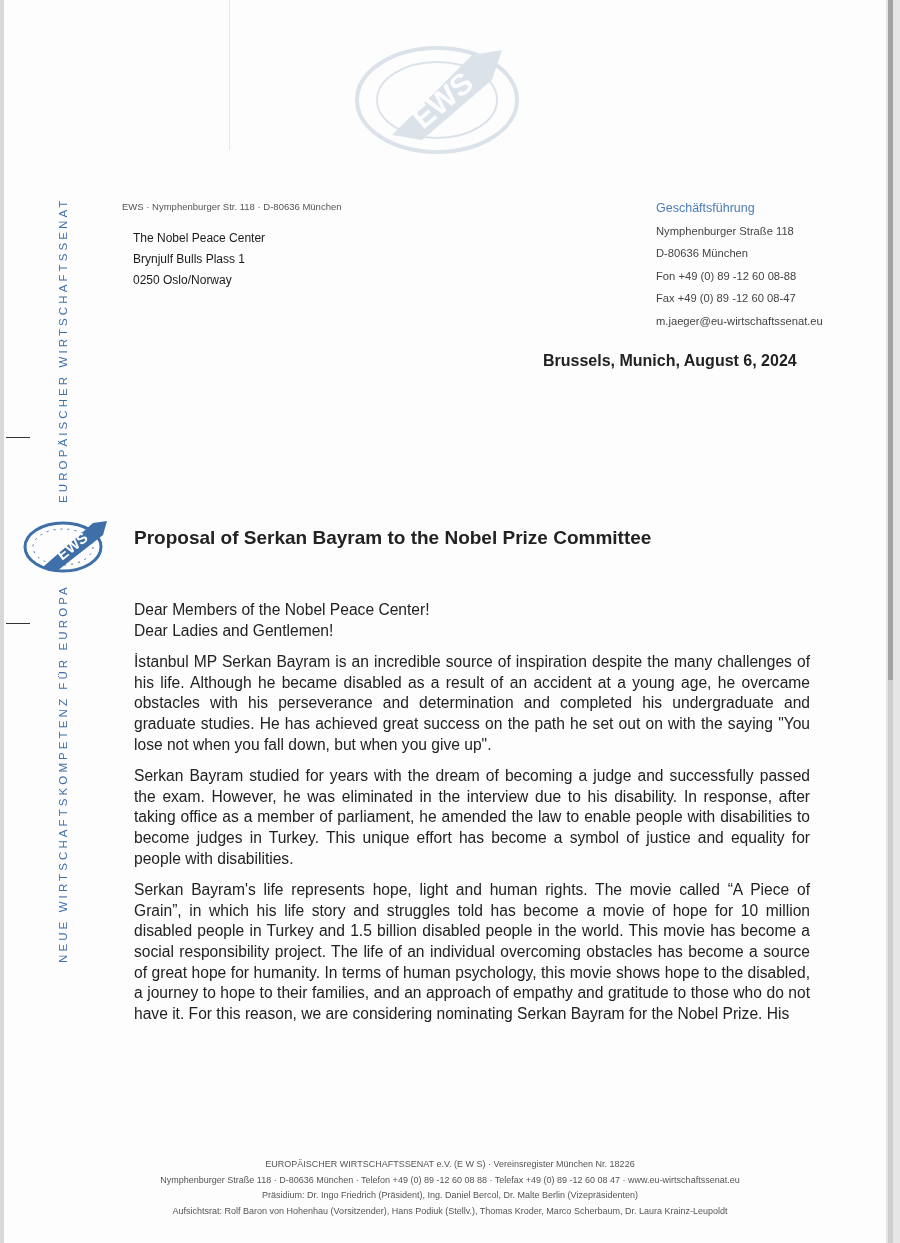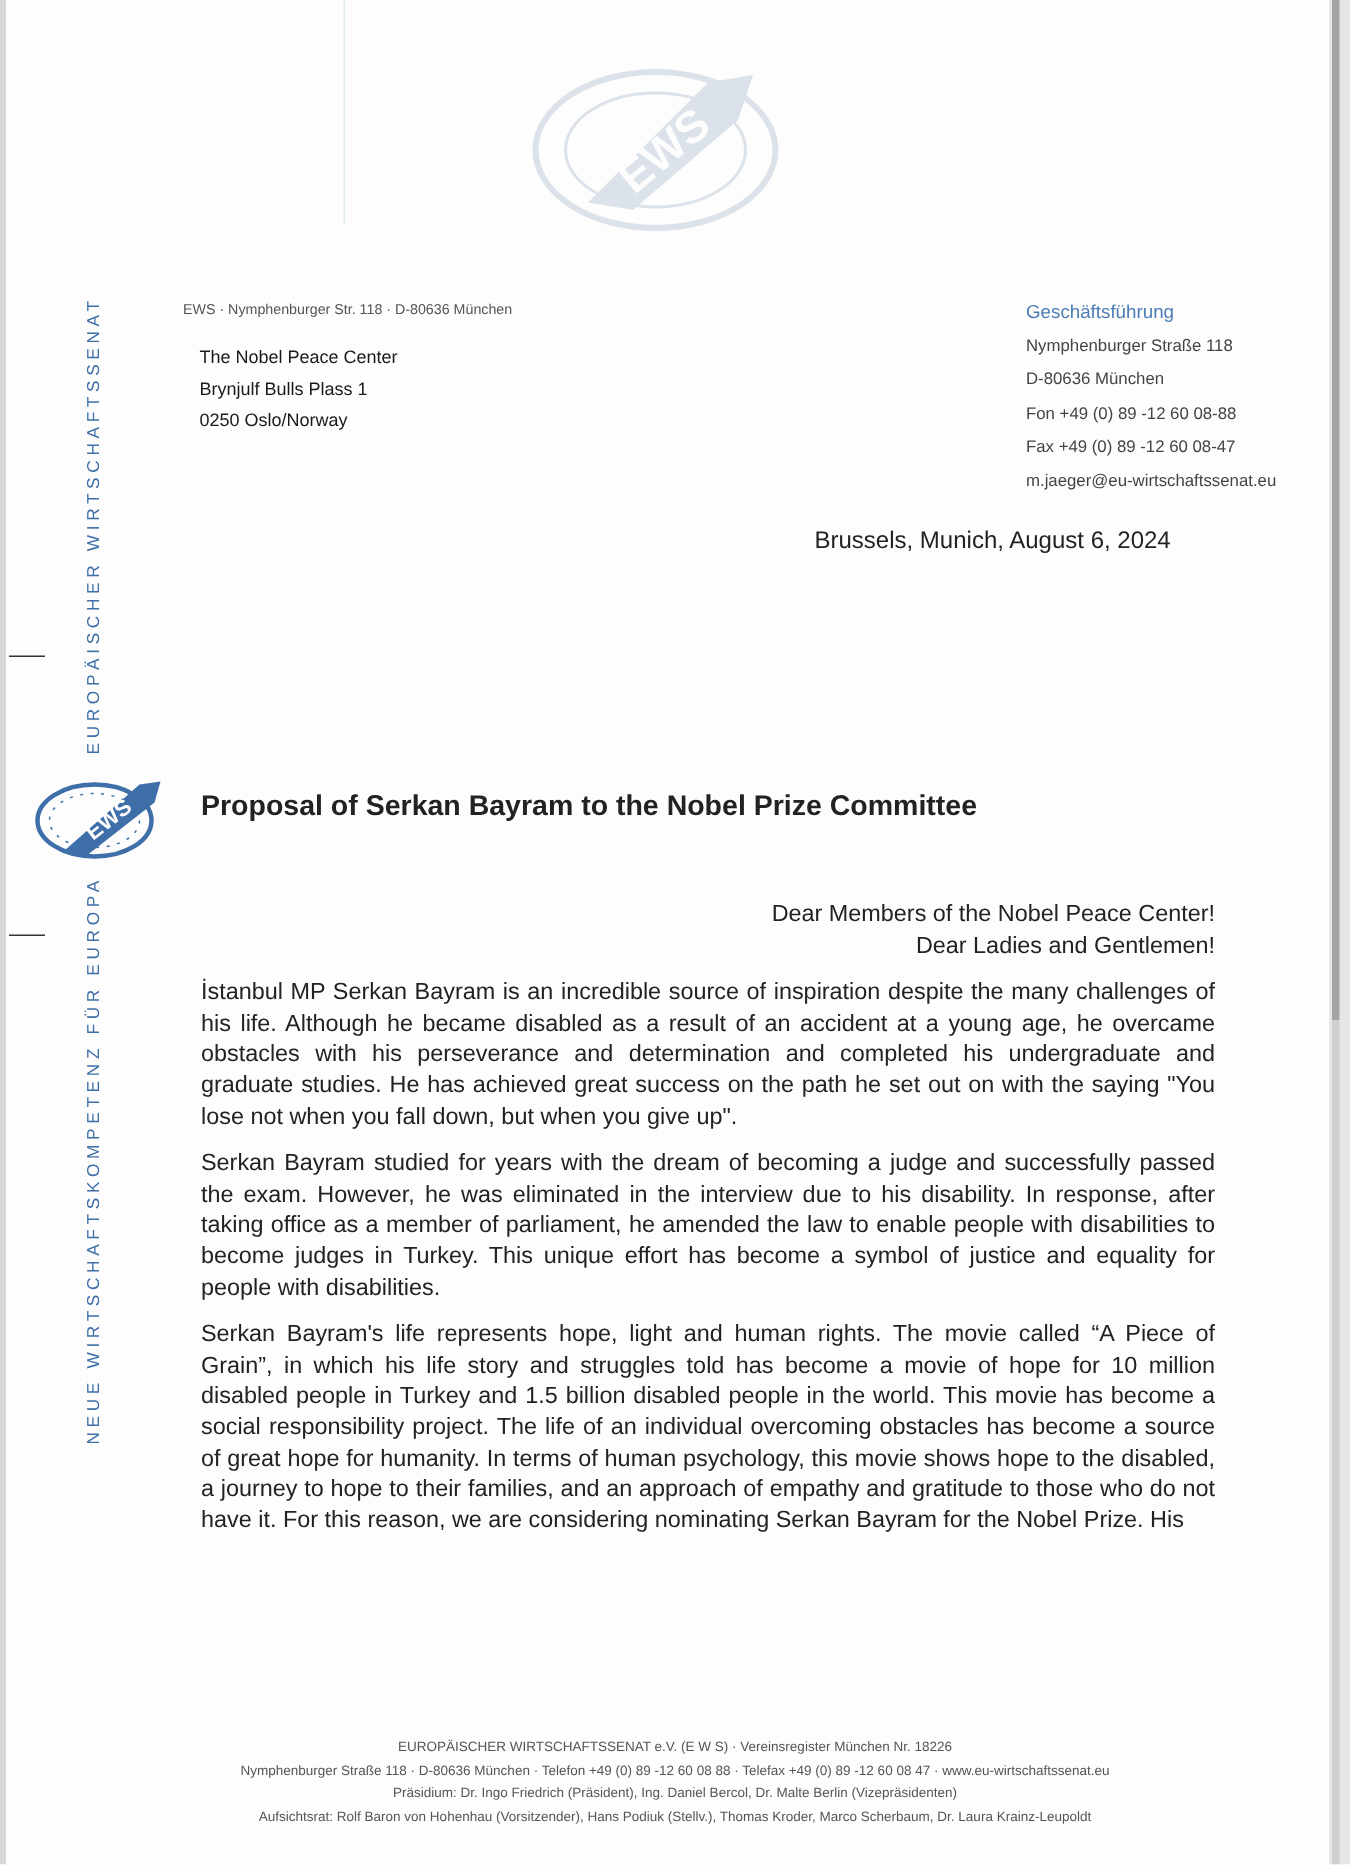--- a/index.html
+++ b/index.html
@@ -23,29 +23,29 @@
     }
     .vt-top { left: 57px; top: 503px; }
     .vt-bottom { left: 57px; top: 963px; }
     .tick { position: absolute; left: 6px; width: 24px; height: 1px; background: #333; }
 
     .logo-emblem { position: absolute; left: 23px; top: 515px; width: 86px; height: 58px; }
 
     .sender-line { position: absolute; left: 122px; top: 201px; font-size: 9.5px; color: #555; text-align: center; }
     .recipient { position: absolute; left: 133px; top: 228px; font-size: 12px; line-height: 21px; color: #1a1a1a; }
 
-    .contact { position: absolute; left: 656px; top: 197px; font-size: 11.2px; color: #444; line-height: 22.5px; margin-left: 28px; }
+    .contact { position: absolute; left: 656px; top: 197px; font-size: 11.2px; color: #444; line-height: 22.5px; }
     .contact .heading { color: #4b7cb5; font-size: 12.5px; }
 
-    .date { position: absolute; left: 543px; top: 352px; font-size: 16px; color: #222; }
+    .date { position: absolute; left: 543px; top: 352px; font-size: 16px; color: #222; font-weight: bold; }
 
     .subject { position: absolute; left: 134px; top: 527px; font-size: 19px; font-weight: bold; color: #222; }
 
     .body { position: absolute; left: 134px; top: 600px; width: 676px; font-size: 15.6px; line-height: 20.6px; color: #222; }
-    .body .greet { margin: 0; text-align: right; }
+    .body .greet { margin: 0; }
     .body p { margin: 11px 0 8px 0; text-align: justify; }
     .body .greet-block { margin-bottom: 8px; }
 
     .footer {
       position: absolute; left: 90px; top: 1157px; width: 720px; text-align: center;
       font-size: 9px; line-height: 15.5px; color: #555;
     }
   </style>
 </head>
 <body>

